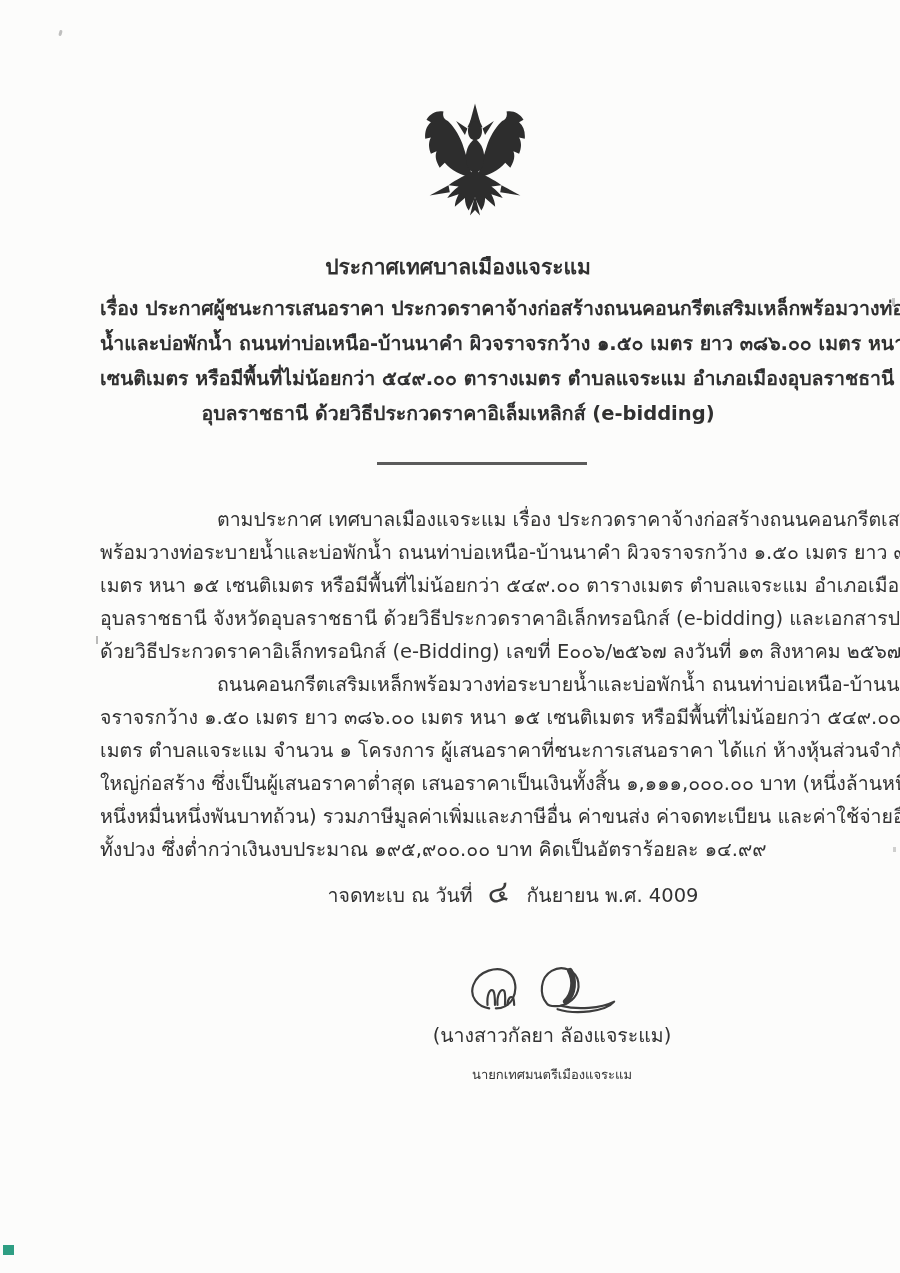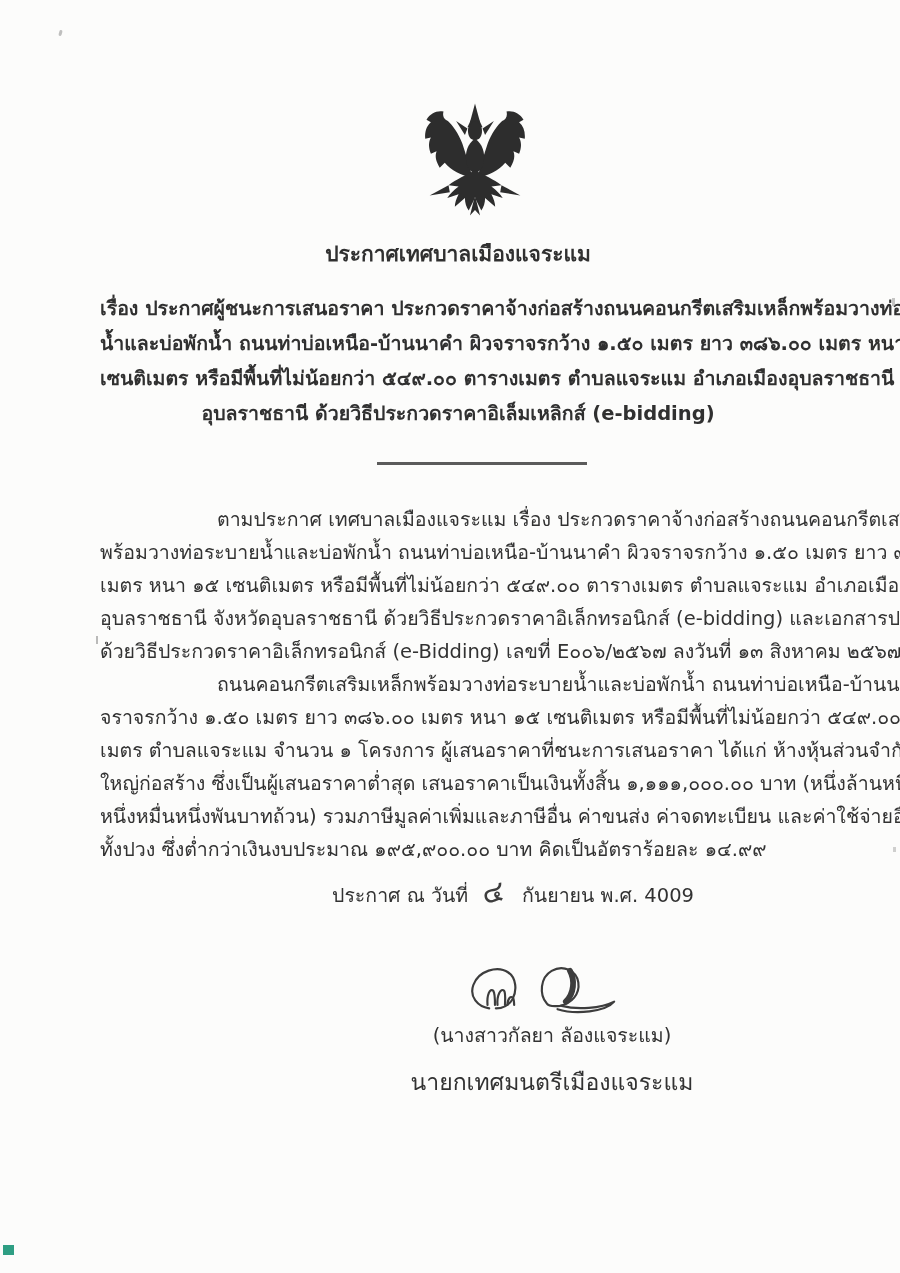--- a/index.html
+++ b/index.html
@@ -4,21 +4,21 @@
 <style>
   html,body { margin:0; padding:0; background:#e8e8e8; }
   .page {
     position:relative; width:900px; height:1273px; margin:0 auto;
     background:#fcfcfb; overflow:hidden;
     font-family:"DejaVu Sans","Liberation Sans",sans-serif;
     color:#2c2c2c;
   }
   .emblem { position:absolute; top:101px; left:412px; width:126px; height:122px; }
   .doc-title {
-    position:absolute; top:237px; left:100px; width:716px;
+    position:absolute; top:250px; left:100px; width:716px;
     text-align:center; font-size:21px; font-weight:bold; color:#303030;
   }
   .subject {
     position:absolute; top:291px; left:100px; width:716px;
     font-size:19.5px; font-weight:bold; line-height:35px;
     text-align:center; color:#303030;
   }
   .subject .s-line { white-space:nowrap; }
   .divider { position:absolute; top:462px; left:377px; width:210px; height:3px; background:#5b5b5b; }
   .para {
@@ -33,21 +33,21 @@
     position:absolute; top:880px; left:63px; width:900px;
     text-align:center; font-size:19.5px; color:#323232;
   }
   .hand-day {
     display:inline-block; font-size:29px; line-height:20px; color:#3d3d3d;
     transform:rotate(-10deg); margin:0 18px 0 14px;
   }
   .signature-block { position:absolute; top:960px; left:402px; width:300px; text-align:center; }
   .sig { width:185px; height:60px; display:block; margin:0 auto; }
   .signer-name { font-size:19.5px; margin-top:0px; color:#323232; white-space:nowrap; }
-  .signer-title { font-size:23px; margin-top:13px; color:#323232; white-space:nowrap; }
+  .signer-title { font-size:13px; margin-top:13px; color:#323232; white-space:nowrap; }
   .speck { position:absolute; background:#8d8d8d; }
   .speck-a { top:30px; left:59px; width:3px; height:6px; border-radius:2px; transform:rotate(15deg); opacity:.55; }
   .speck-b { top:298px; left:892px; width:3px; height:8px; opacity:.5; }
   .speck-c { top:636px; left:96px; width:2px; height:8px; opacity:.6; }
   .speck-d { top:847px; left:893px; width:3px; height:5px; opacity:.4; }
   .corner-mark { position:absolute; bottom:18px; left:3px; width:11px; height:10px; background:#2e9e83; }
 </style>
 </head>
 <body>
 
@@ -92,21 +92,21 @@
   <div class="para para2">
     <div class="b-line indent">ถนนคอนกรีตเสริมเหล็กพร้อมวางท่อระบายน้ำและบ่อพักน้ำ ถนนท่าบ่อเหนือ-บ้านนาคำ ผิว</div>
     <div class="b-line">จราจรกว้าง ๑.๕๐ เมตร ยาว ๓๘๖.๐๐ เมตร หนา ๑๕ เซนติเมตร หรือมีพื้นที่ไม่น้อยกว่า ๕๔๙.๐๐ ตาราง</div>
     <div class="b-line">เมตร ตำบลแจระแม จำนวน ๑ โครงการ ผู้เสนอราคาที่ชนะการเสนอราคา ได้แก่ ห้างหุ้นส่วนจำกัด กำแพง</div>
     <div class="b-line">ใหญ่ก่อสร้าง ซึ่งเป็นผู้เสนอราคาต่ำสุด เสนอราคาเป็นเงินทั้งสิ้น ๑,๑๑๑,๐๐๐.๐๐ บาท (หนึ่งล้านหนึ่งแสน</div>
     <div class="b-line">หนึ่งหมื่นหนึ่งพันบาทถ้วน) รวมภาษีมูลค่าเพิ่มและภาษีอื่น ค่าขนส่ง ค่าจดทะเบียน และค่าใช้จ่ายอื่น ๆ</div>
     <div class="b-line">ทั้งปวง ซึ่งต่ำกว่าเงินงบประมาณ ๑๙๕,๙๐๐.๐๐ บาท คิดเป็นอัตราร้อยละ ๑๔.๙๙</div>
   </div>
 
   <div class="date-line">
-    <span>ประกาศ ณ วันที่</span><span class="hand-day">๔</span><span>กันยายน พ.ศ. 4009</span>
+    <span>าจดทะเบ ณ วันที่</span><span class="hand-day">๔</span><span>กันยายน พ.ศ. 4009</span>
   </div>
 
   <div class="signature-block">
     <svg class="sig" viewBox="0 0 220 72" aria-hidden="true">
       <g fill="none" stroke="#3d3d3d" stroke-width="2.6" stroke-linecap="round" stroke-linejoin="round">
         <path d="M34,58 C20,56 10,44 15,30 C21,13 44,6 57,15 C66,21 68,36 62,47 C58,54 50,58 42,58"></path>
         <path d="M32,54 C31,42 35,33 39,37 C41,40 41,50 41,54"></path>
         <path d="M44,54 C43,42 48,33 52,37 C54,40 53,50 53,54"></path>
         <path d="M56,54 C56,46 60,42 63,46 C64,49 64,52 64,54"></path>
         <path d="M103,52 C94,42 95,21 109,13 C123,5 139,13 141,27 C143,41 133,52 119,55 C111,56 105,55 103,52"></path>

